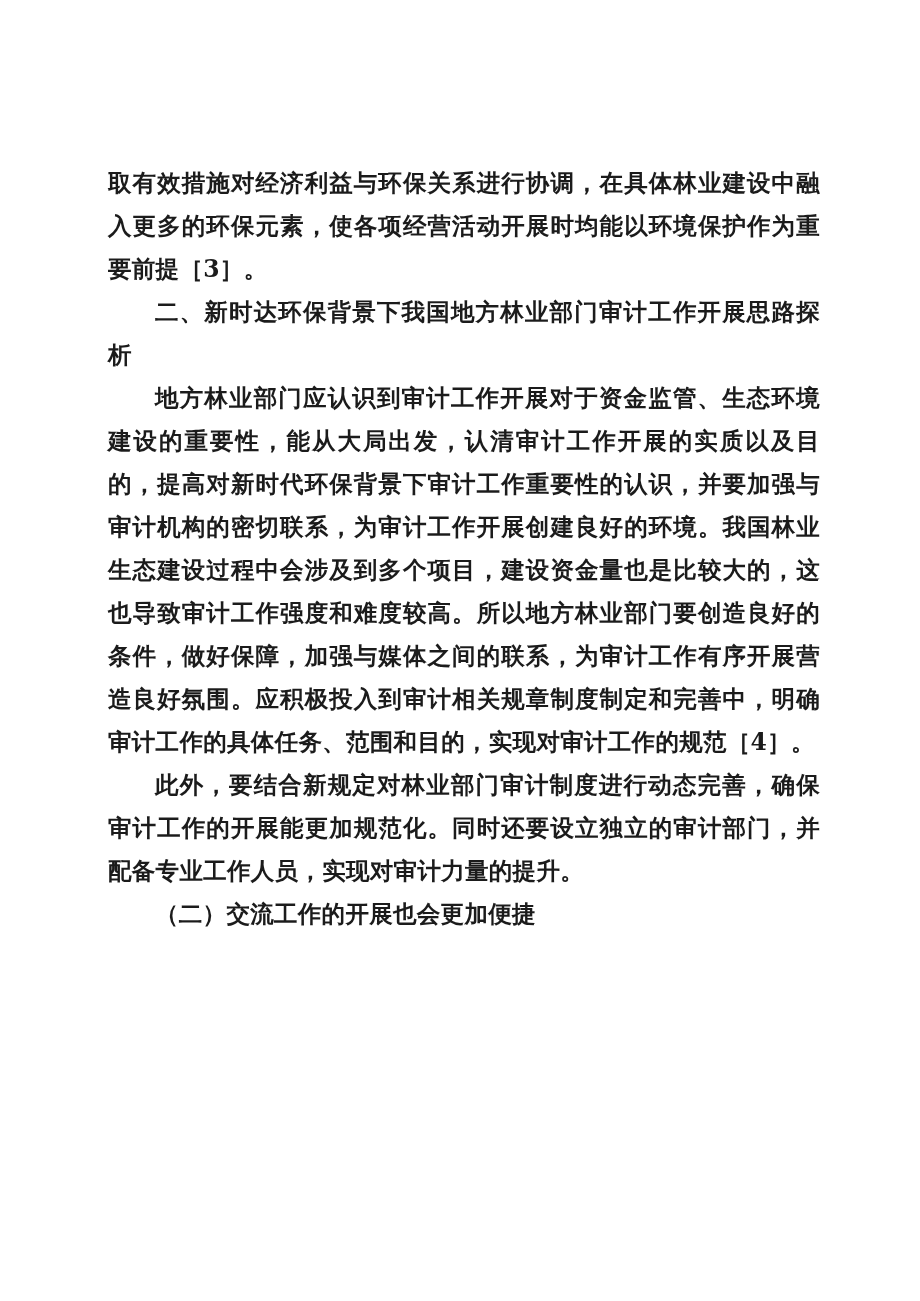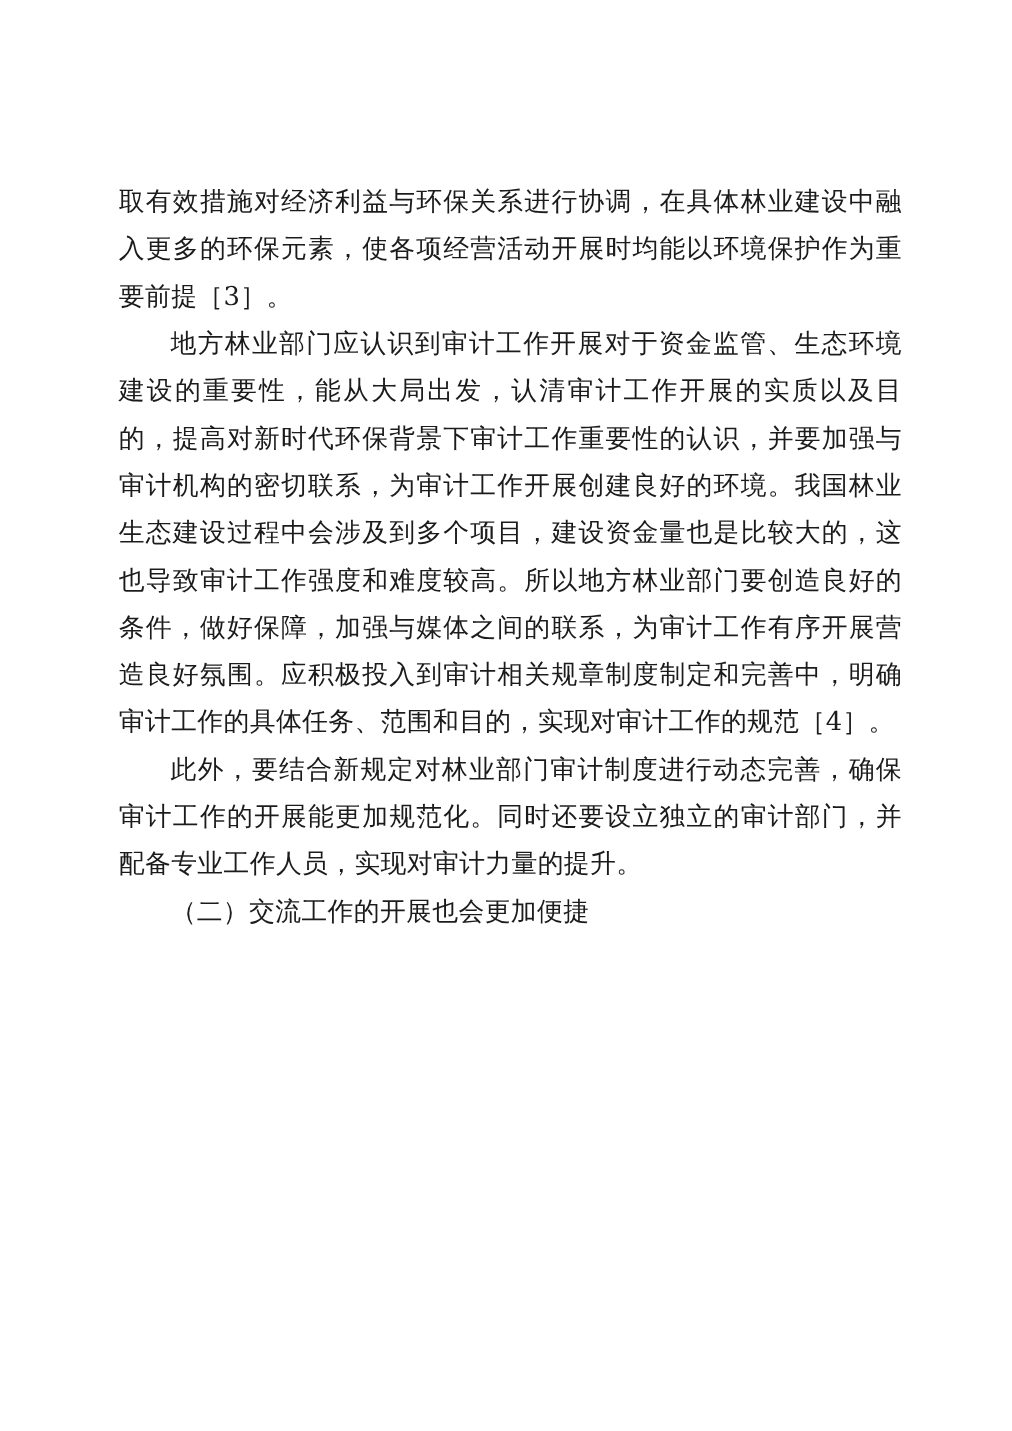--- a/index.html
+++ b/index.html
@@ -23,29 +23,31 @@
     font-size: 23.5px;
     line-height: 43px;
     color: #1b1b1b;
     text-align: justify;
     text-justify: inter-character;
     letter-spacing: 0.3px;
   }
   .text-block p {
     margin: 0;
     padding: 0;
+    font-weight: bold;
   }
   .text-block p.indent {
     text-indent: 2em;
   }
 </style>
 </head>
 <body>
 
 <div class="page" style="background: rgb(255, 255, 255);">
   <div class="text-block" id="text-block" style="color: rgb(27, 27, 27);">
 
   <p class="">取有效措施对经济利益与环保关系进行协调，在具体林业建设中融入更多的环保元素，使各项经营活动开展时均能以环境保护作为重要前提［3］。</p>
+      <p class="indent">二、新时达环保背景下我国地方林业部门审计工作开展思路探析</p>
       <p class="indent">地方林业部门应认识到审计工作开展对于资金监管、生态环境建设的重要性，能从大局出发，认清审计工作开展的实质以及目的，提高对新时代环保背景下审计工作重要性的认识，并要加强与审计机构的密切联系，为审计工作开展创建良好的环境。我国林业生态建设过程中会涉及到多个项目，建设资金量也是比较大的，这也导致审计工作强度和难度较高。所以地方林业部门要创造良好的条件，做好保障，加强与媒体之间的联系，为审计工作有序开展营造良好氛围。应积极投入到审计相关规章制度制定和完善中，明确审计工作的具体任务、范围和目的，实现对审计工作的规范［4］。</p>
       <p class="indent">此外，要结合新规定对林业部门审计制度进行动态完善，确保审计工作的开展能更加规范化。同时还要设立独立的审计部门，并配备专业工作人员，实现对审计力量的提升。</p>
       <p class="indent">（二）交流工作的开展也会更加便捷</p>
     </div>
 </div>
 
 </body></html>

